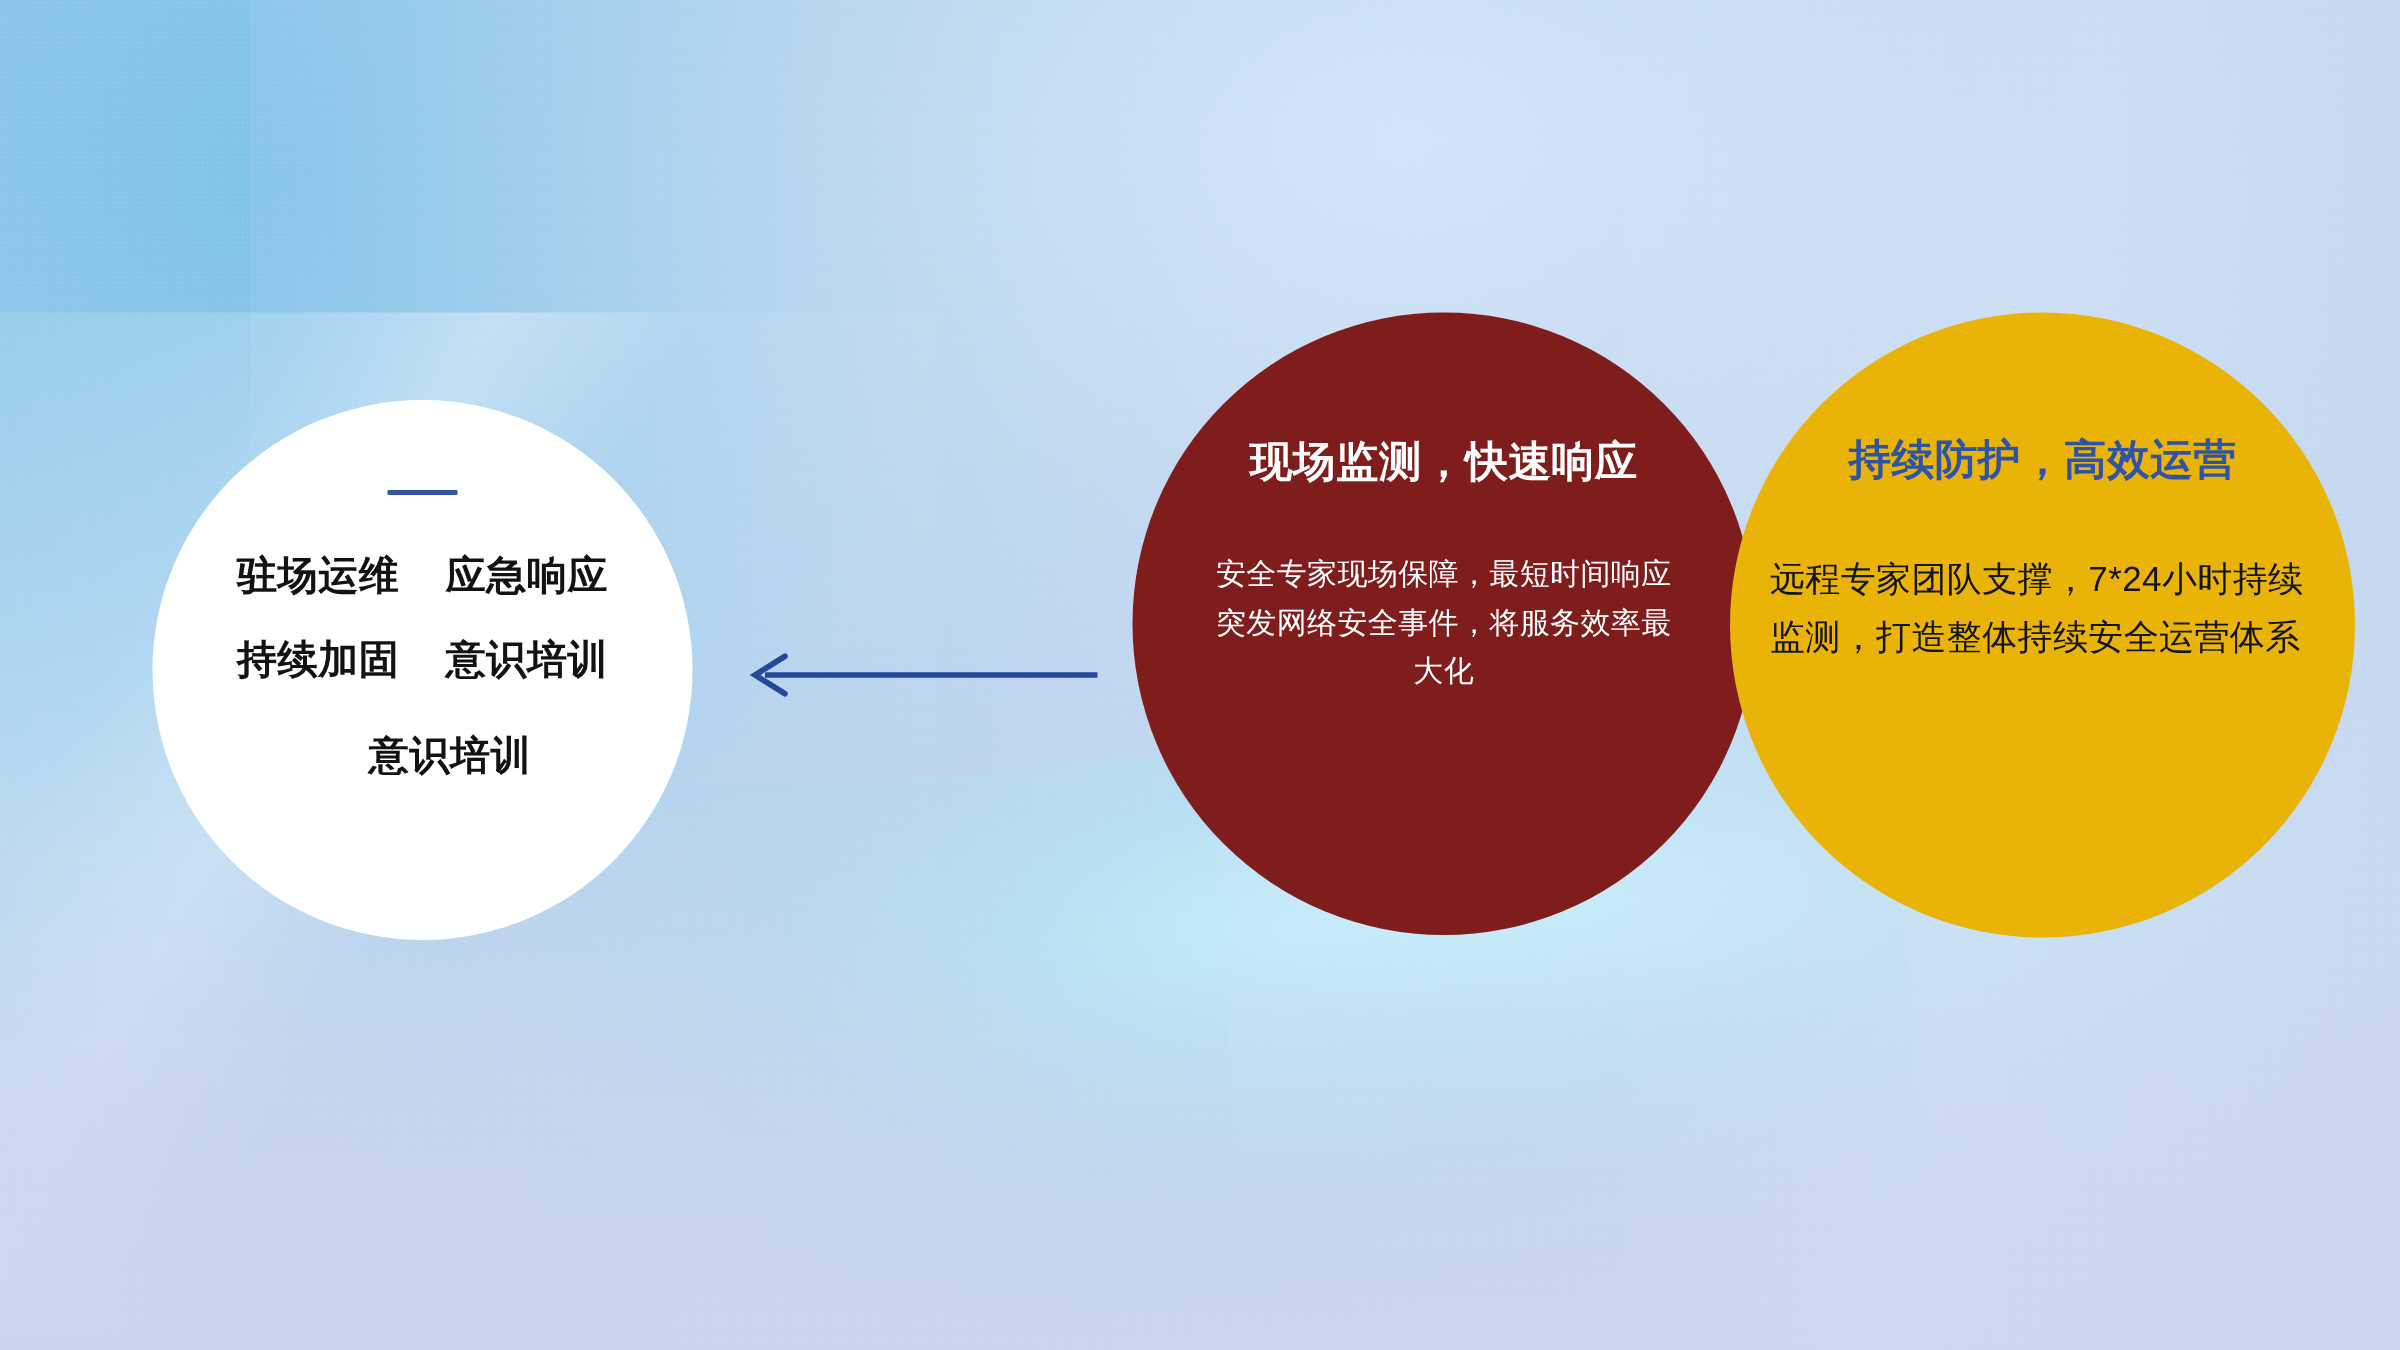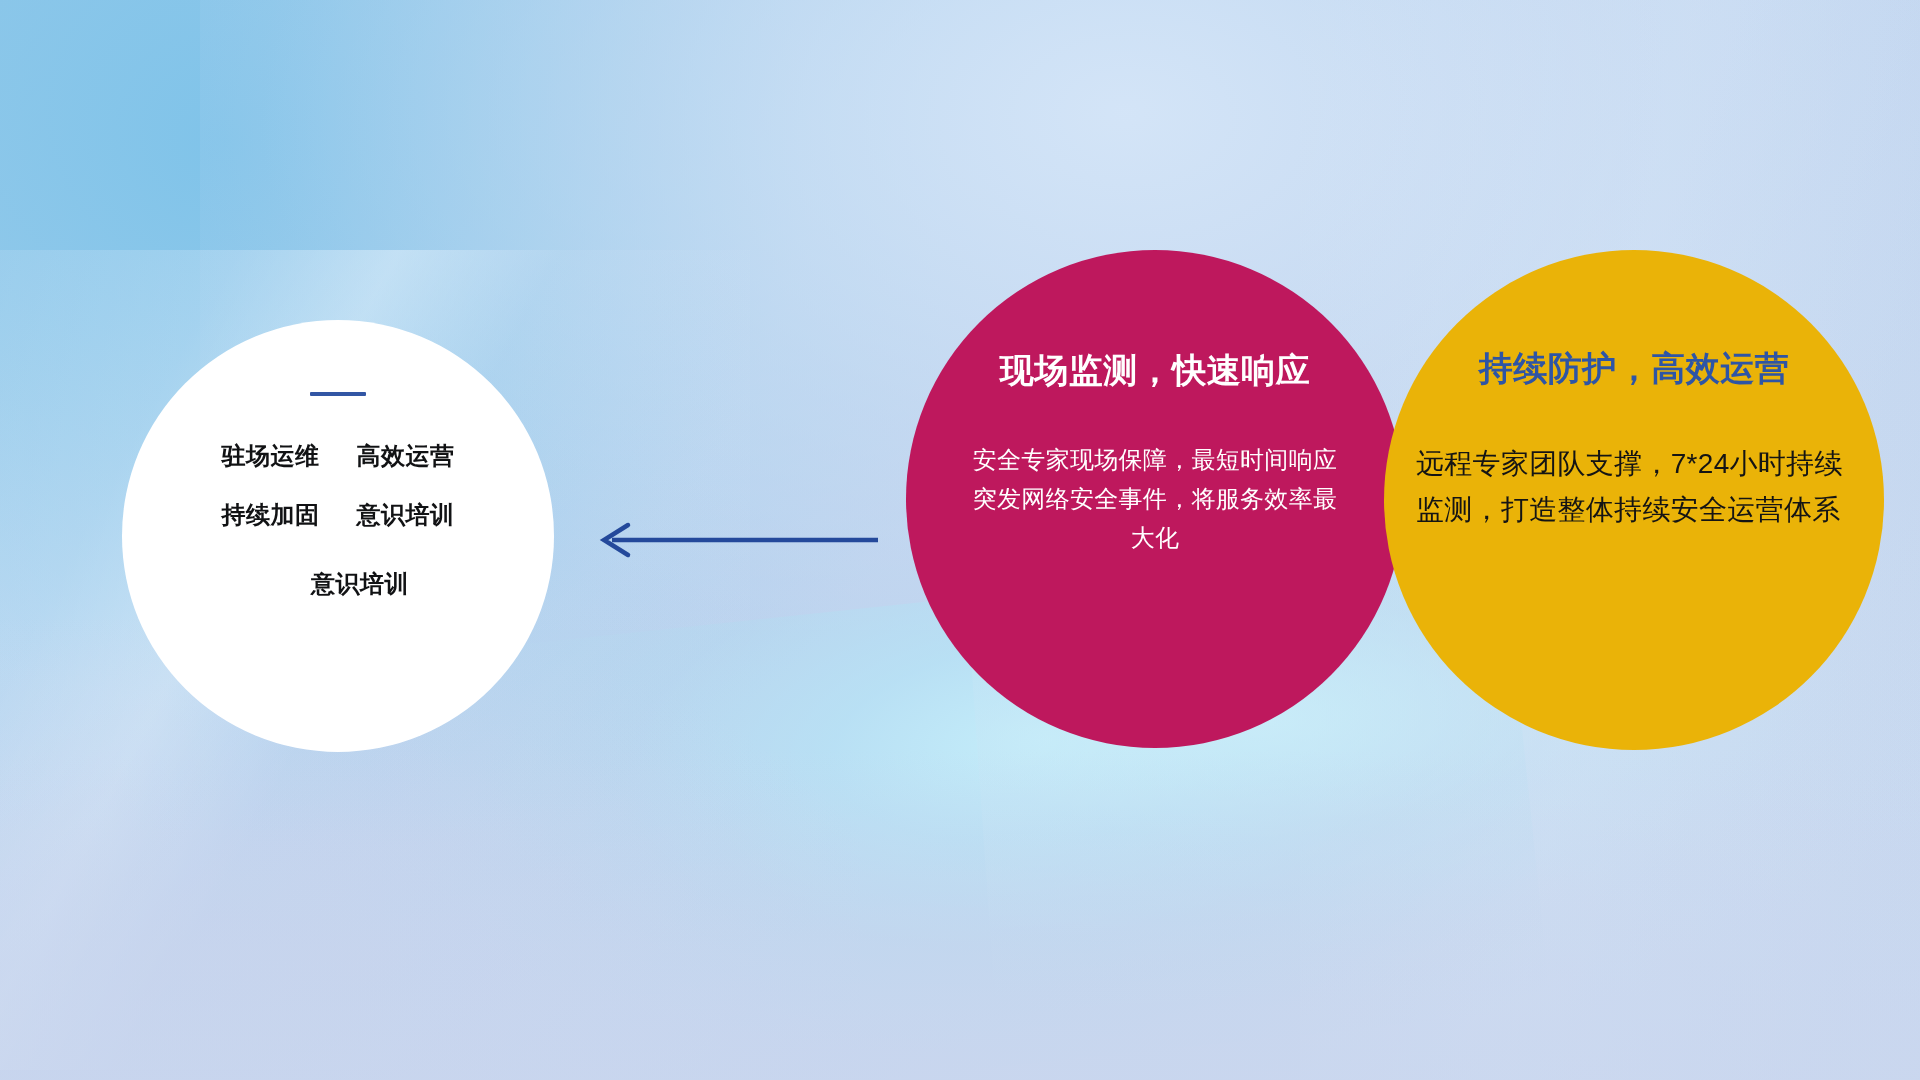--- a/index.html
+++ b/index.html
@@ -121,31 +121,31 @@
     width:372px; margin-top:72px;
     display:flex; flex-direction:column; align-items:center;
   }
   #divider-dash {
     width:56px; height:4px; background:#3256a4; border-radius:1px;
     margin-bottom:48px;
   }
   .kw-row {
     display:flex; justify-content:center; align-items:baseline;
     gap:37px;
-    font-size:24px; font-weight:bold; color:#111214;
+    font-size:32px; font-weight:bold; color:#111214;
     letter-spacing:0.5px;
     white-space:nowrap;
     line-height:1;
   }
   .kw-row + .kw-row { margin-top:35px; }
   .kw-row.single { margin-top:45px;margin-left:44px; }
 
   #circle-mid {
     left:906px; top:250px; width:498px; height:498px;
-    background:#be185d;
+    background:#7f1d1d;
     z-index:2;
     display:flex; flex-direction:column; align-items:center;
   }
   #circle-mid .mid-title {
     margin-top:102px;
     font-size:34px; font-weight:bold; color:#ffffff;
     white-space:nowrap; letter-spacing:0.5px;
     line-height:1.1;
   }
   #circle-mid .mid-body {
@@ -194,21 +194,21 @@
   <div class="bg-layer bg-dots"></div>
 </div>
 
 <div class="circle" id="circle-left">
   <div class="inner">
 
     <div id="divider-dash"></div>
 
     <div class="kw-row">
       <span>驻场运维</span>
-      <span>高效运营</span>
+      <span>应急响应</span>
     </div>
 
     <div class="kw-row">
       <span>持续加固</span>
       <span>意识培训</span>
     </div>
 
     <div class="kw-row single">
       <span>意识培训</span>
     </div>

